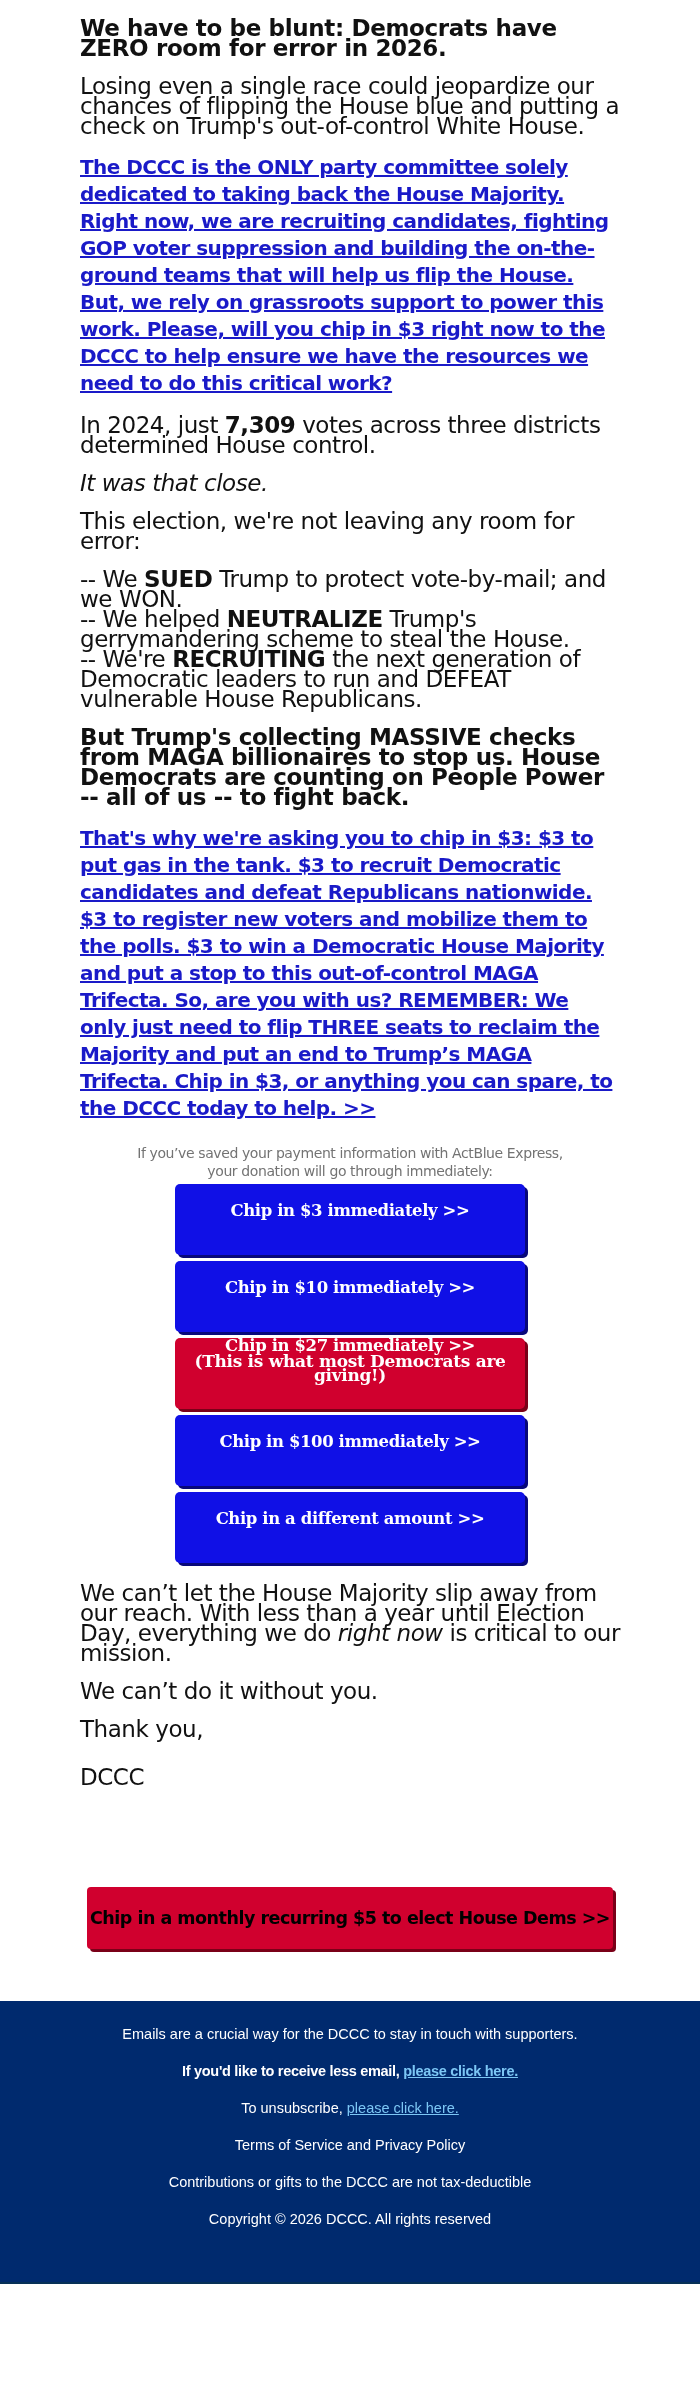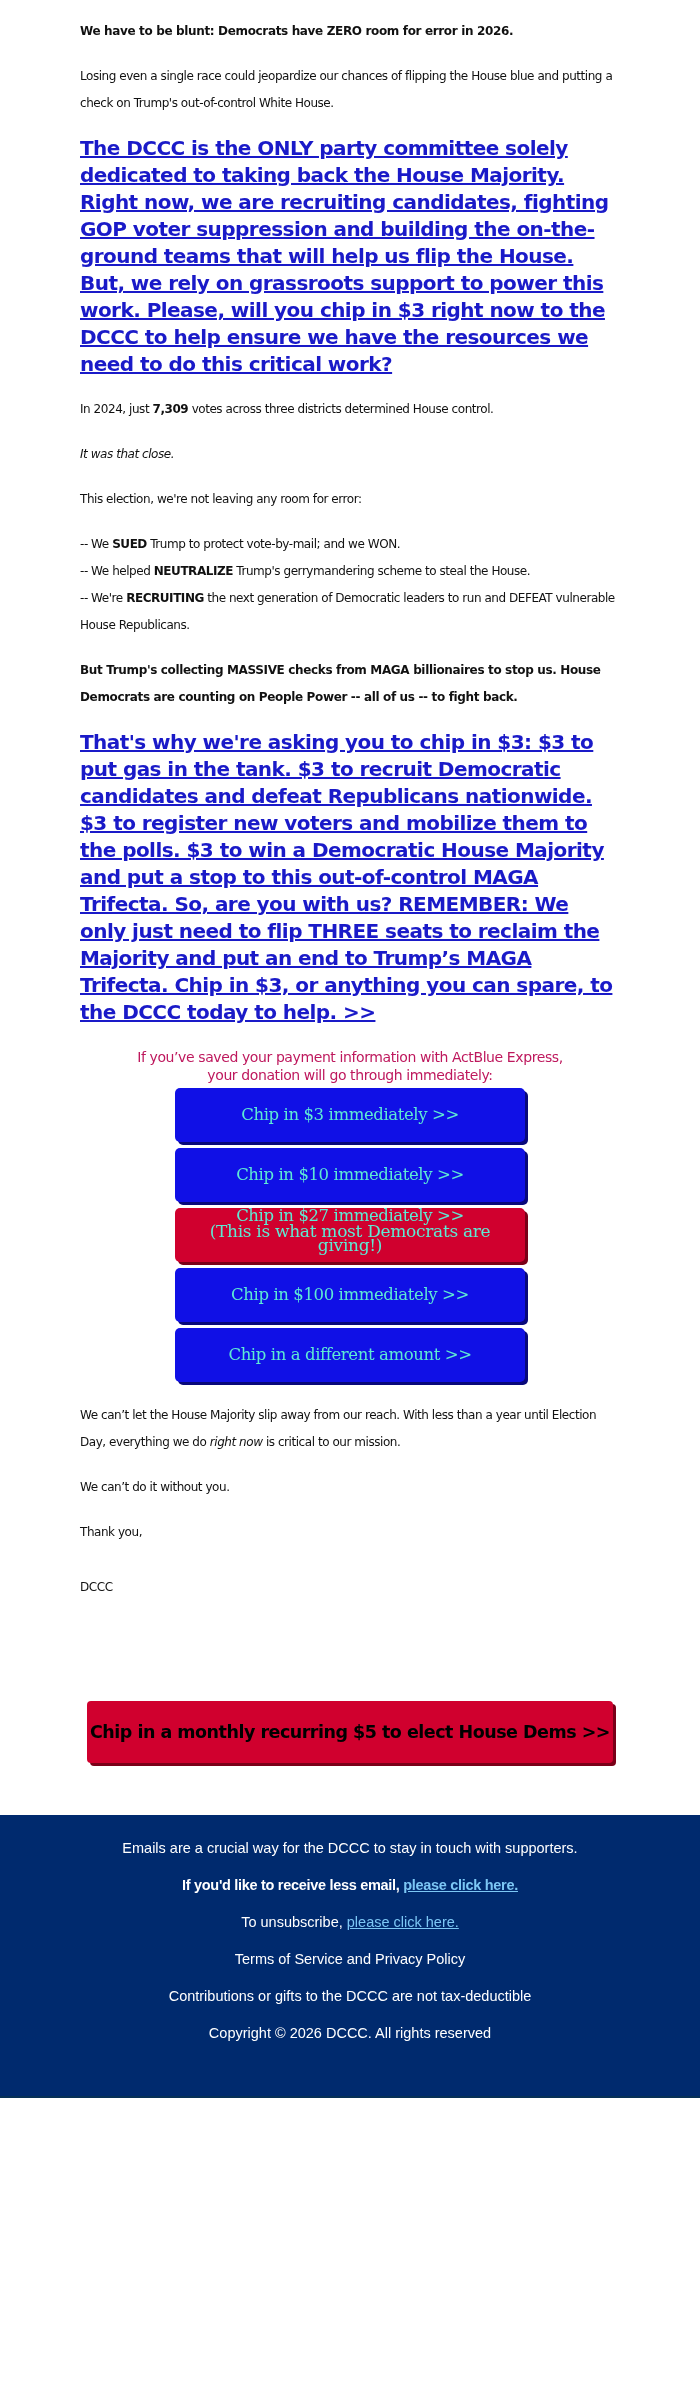--- a/index.html
+++ b/index.html
@@ -7,61 +7,61 @@
     body {
       width: 700px;
       background: #ffffff;
       font-family: "DejaVu Sans", sans-serif;
       color: #111111;
     }
     .content {
       padding: 18px 80px 0 80px;
     }
     .p {
-      font-size: 12px;
-      line-height: 27px;
+      font-size: 23px;
+      line-height: 20px;
       margin: 0 0 18px 0;
       letter-spacing: -0.45px;
     }
     .p.bold { font-weight: bold; letter-spacing: -0.35px; }
     .p.tight { margin-bottom: 0; }
     .link-para {
       font-size: 20px;
       line-height: 27px;
       font-weight: bold;
       color: #1a1ac8;
       text-decoration: underline;
       margin: 0 0 18px 0;
       letter-spacing: -0.55px;
       display: block;
     }
     .intro {
       text-align: center;
       font-size: 14px;
       line-height: 18px;
       letter-spacing: -0.4px;
-      color: #be185d;
+      color: #737373;
       margin: 0 0 4px 0;
     }
     .btn-stack {
       width: 350px;
       margin: 0 auto;
     }
     .donate-btn {
       display: block;
       width: 350px;
-      height: 54px;
+      height: 71px;
       margin: 0 0 6px 0;
       border-radius: 5px;
       background: #1010e6;
       box-shadow: 3px 3px 0 #08087a;
-      color: #5eead4;
+      color: #ffffff;
       text-decoration: none;
       font-family: "DejaVu Serif", serif;
-      font-weight: normal;
+      font-weight: bold;
       font-size: 16.5px;
       text-align: center;
       letter-spacing: -0.4px;
       line-height: 54px;
       cursor: pointer;
     }
     .donate-btn.red {
       background: #d0002e;
       box-shadow: 3px 3px 0 #7a0018;
       line-height: 16px;

